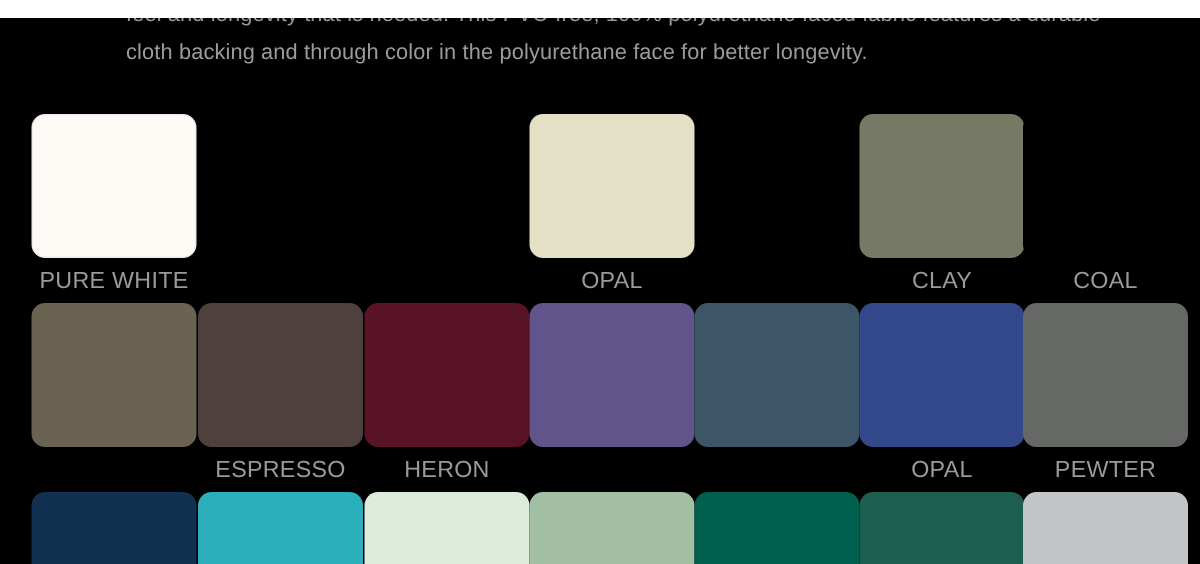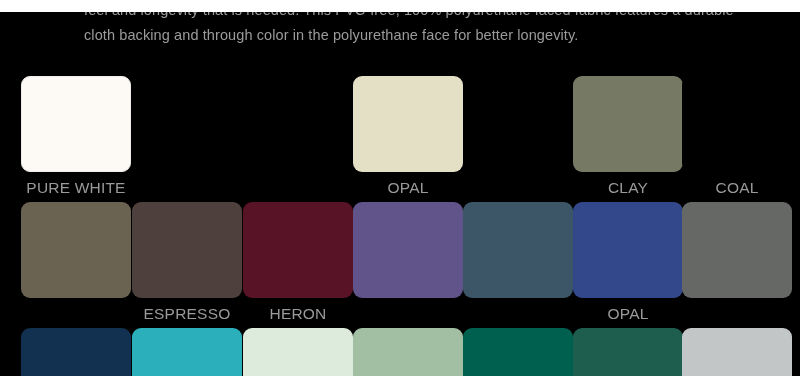--- a/index.html
+++ b/index.html
@@ -126,20 +126,21 @@
         </div>
         <div class="swatch-cell" style="left: 463px;">
           <div class="swatch-chip" style="background: rgb(60, 86, 104);"></div>
         </div>
         <div class="swatch-cell" style="left: 573px;">
           <div class="swatch-chip" style="background: rgb(51, 72, 139);"></div>
           <div class="swatch-label" style="color: rgb(154, 154, 154);">OPAL</div>
         </div>
         <div class="swatch-cell" style="left: 682px;">
           <div class="swatch-chip" style="background: rgb(102, 104, 102);"></div>
+          <div class="swatch-label" style="color: rgb(154, 154, 154);">PEWTER</div>
         </div>
       </div>
       <div class="swatch-row">
         <div class="swatch-cell" style="left: 21px;">
           <div class="swatch-chip" style="background: rgb(18, 48, 79);"></div>
         </div>
         <div class="swatch-cell" style="left: 132px;">
           <div class="swatch-chip" style="background: rgb(43, 176, 187);"></div>
         </div>
         <div class="swatch-cell" style="left: 243px;">

